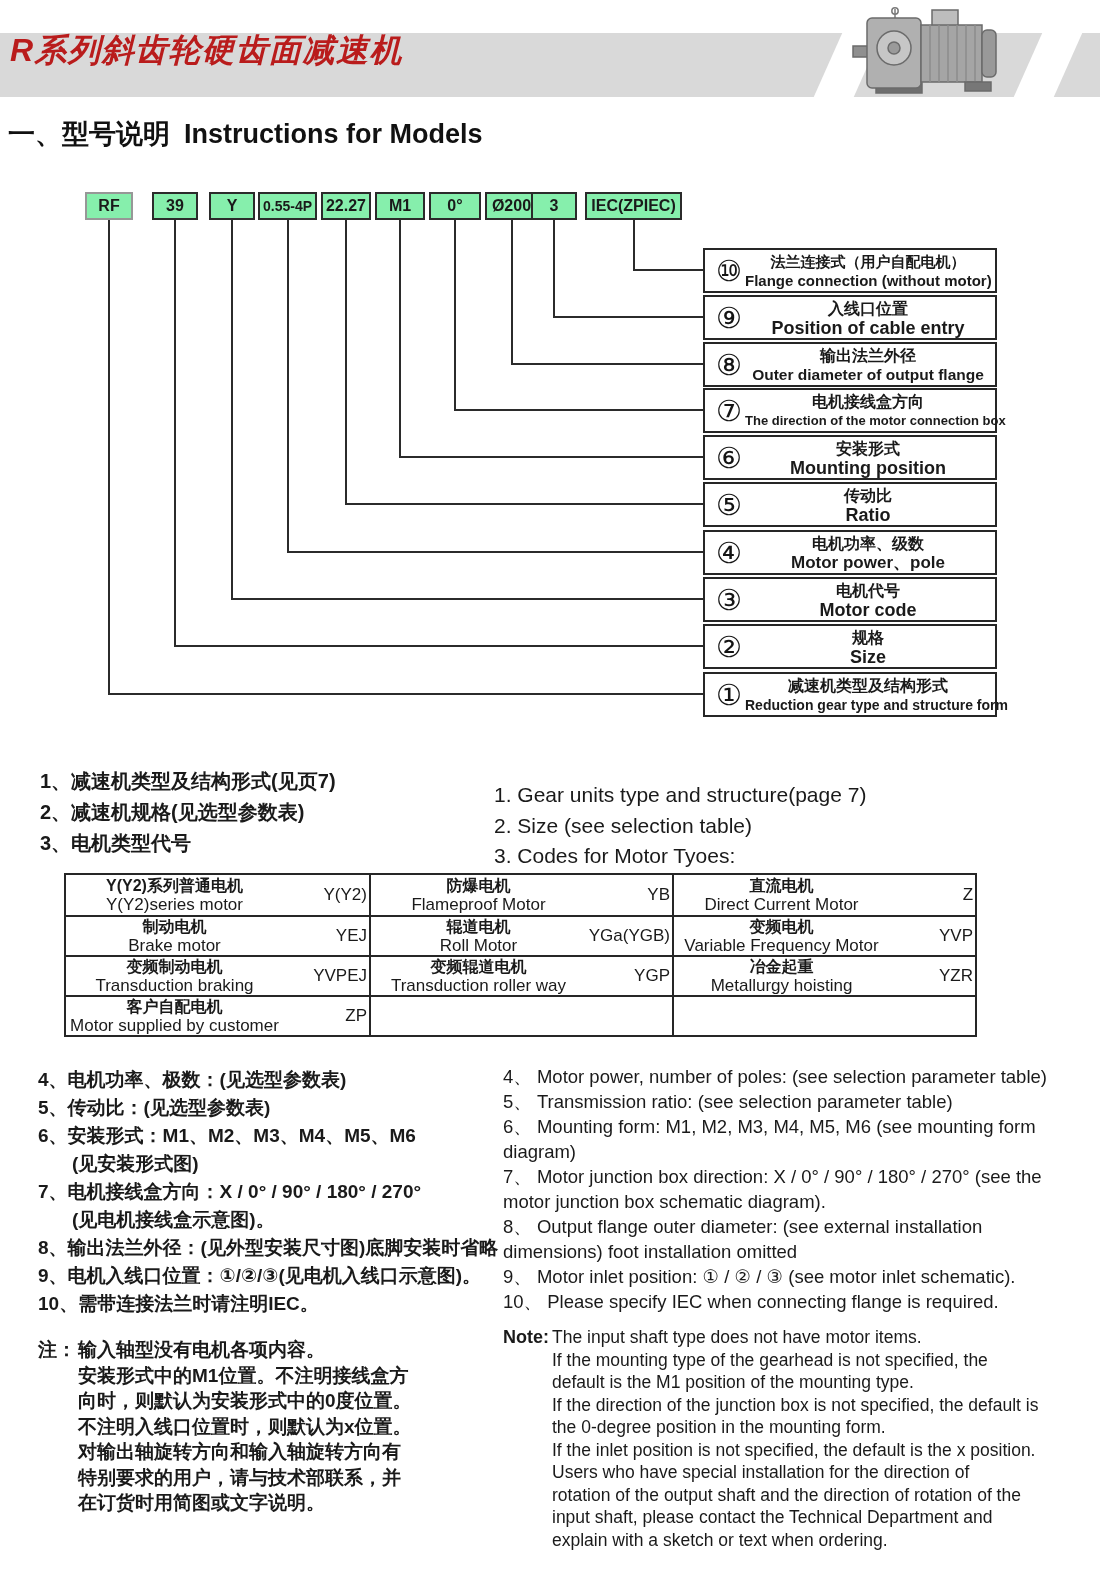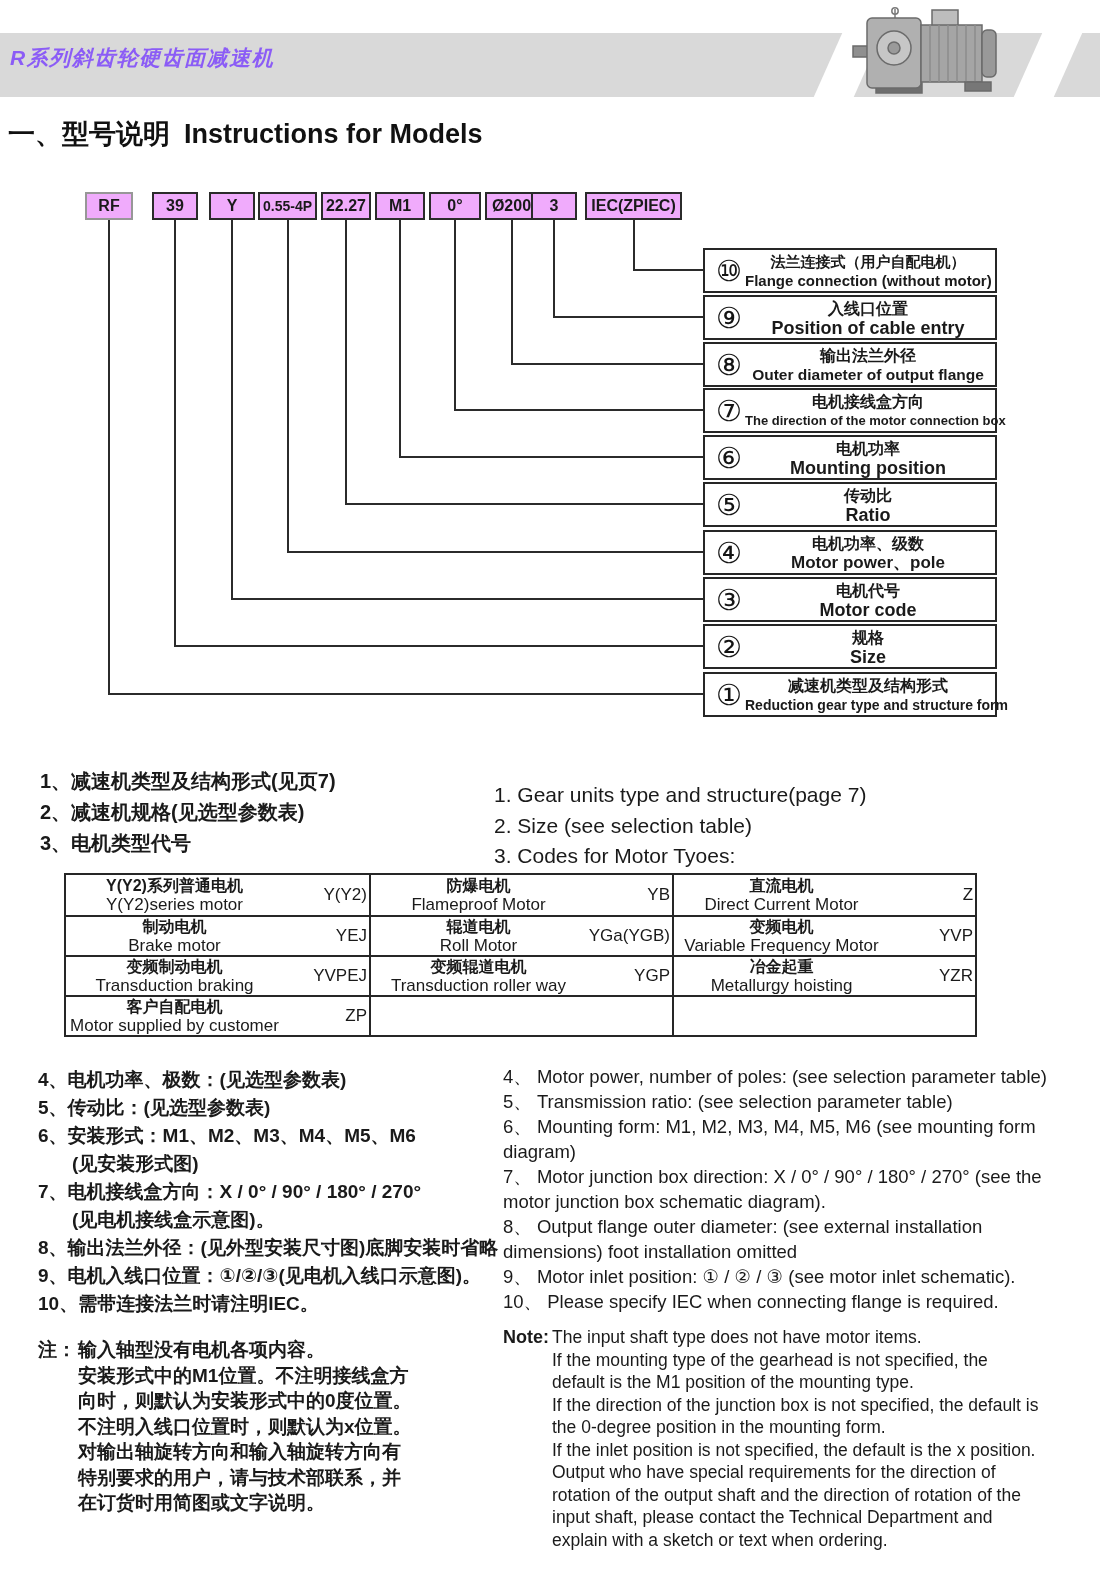--- a/index.html
+++ b/index.html
@@ -7,30 +7,30 @@
   body{
     width:1100px;height:1583px;background:#ffffff;position:relative;
     font-family:"Liberation Sans","DejaVu Sans",sans-serif;color:#1a1a1a;
     -webkit-font-smoothing:antialiased;
   }
   .abs{position:absolute;}
   
   .band{left:0;top:33px;width:1100px;height:64px;background:#d9d9d9;}
   .slash{top:33px;width:40px;height:64px;background:#ffffff;transform:skewX(-24deg);}
   .page-title{
-    left:10px;top:44px;font-size:21px;font-weight:bold;font-style:italic;
-    letter-spacing:1.5px;color:#8b5cf6;white-space:nowrap;
+    left:10px;top:29px;font-size:32px;font-weight:bold;font-style:italic;
+    letter-spacing:1.5px;color:#b91c1c;white-space:nowrap;
   }
   .motor-img{left:850px;top:6px;width:168px;height:96px;}
   
   .section-heading{left:8px;top:116px;font-size:27px;font-weight:bold;color:#111;white-space:nowrap;}
   .section-heading .en{margin-left:14px;}
   
   .cbox{
-    top:192px;height:28px;border:2px solid #2b2b2b;background:#f0abfc;
+    top:192px;height:28px;border:2px solid #2b2b2b;background:#86efac;
     display:flex;align-items:center;justify-content:center;
     font-size:16px;font-weight:bold;white-space:nowrap;
   }
   .cbox.gray{border-color:#979797;}
   .cbox.small{font-size:14px;}
   .conn{border-left:2px solid #2b2b2b;border-bottom:2px solid #2b2b2b;}
   .lbox{
     left:703px;width:294px;height:45px;border:2px solid #262626;background:#fff;
   }
   .lbox .num{
@@ -139,21 +139,21 @@
   <span class="txt"><span class="cn">输出法兰外径</span><br>
   <span class="en" style="font-size:15.5px;">Outer diameter of output flange</span></span>
 </div>
 <div class="abs lbox" style="top:388px;">
   <span class="num">⑦</span>
   <span class="txt"><span class="cn">电机接线盒方向</span><br>
   <span class="en" style="font-size:13px;">The direction of the motor connection box</span></span>
 </div>
 <div class="abs lbox" style="top:435px;">
   <span class="num">⑥</span>
-  <span class="txt"><span class="cn">电机功率</span><br>
+  <span class="txt"><span class="cn">安装形式</span><br>
   <span class="en" style="font-size:18px;">Mounting position</span></span>
 </div>
 <div class="abs lbox" style="top:482px;">
   <span class="num">⑤</span>
   <span class="txt"><span class="cn">传动比</span><br>
   <span class="en" style="font-size:18px;">Ratio</span></span>
 </div>
 <div class="abs lbox" style="top:530px;">
   <span class="num">④</span>
   <span class="txt"><span class="cn">电机功率、级数</span><br>
@@ -321,18 +321,18 @@
 
 <div class="abs note-en">
   <span class="lbl">Note:</span>
   <div class="body">
     <div>The input shaft type does not have motor items.</div>
     <div>If the mounting type of the gearhead is not specified, the</div>
     <div>default is the M1 position of the mounting type.</div>
     <div>If the direction of the junction box is not specified, the default is</div>
     <div>the 0-degree position in the mounting form.</div>
     <div>If the inlet position is not specified, the default is the x position.</div>
-    <div>Output who have special requirements for the direction of</div>
+    <div>Users who have special installation for the direction of</div>
     <div>rotation of the output shaft and the direction of rotation of the</div>
     <div>input shaft, please contact the Technical Department and</div>
     <div>explain with a sketch or text when ordering.</div>
   </div>
 </div>
 
 </body></html>

